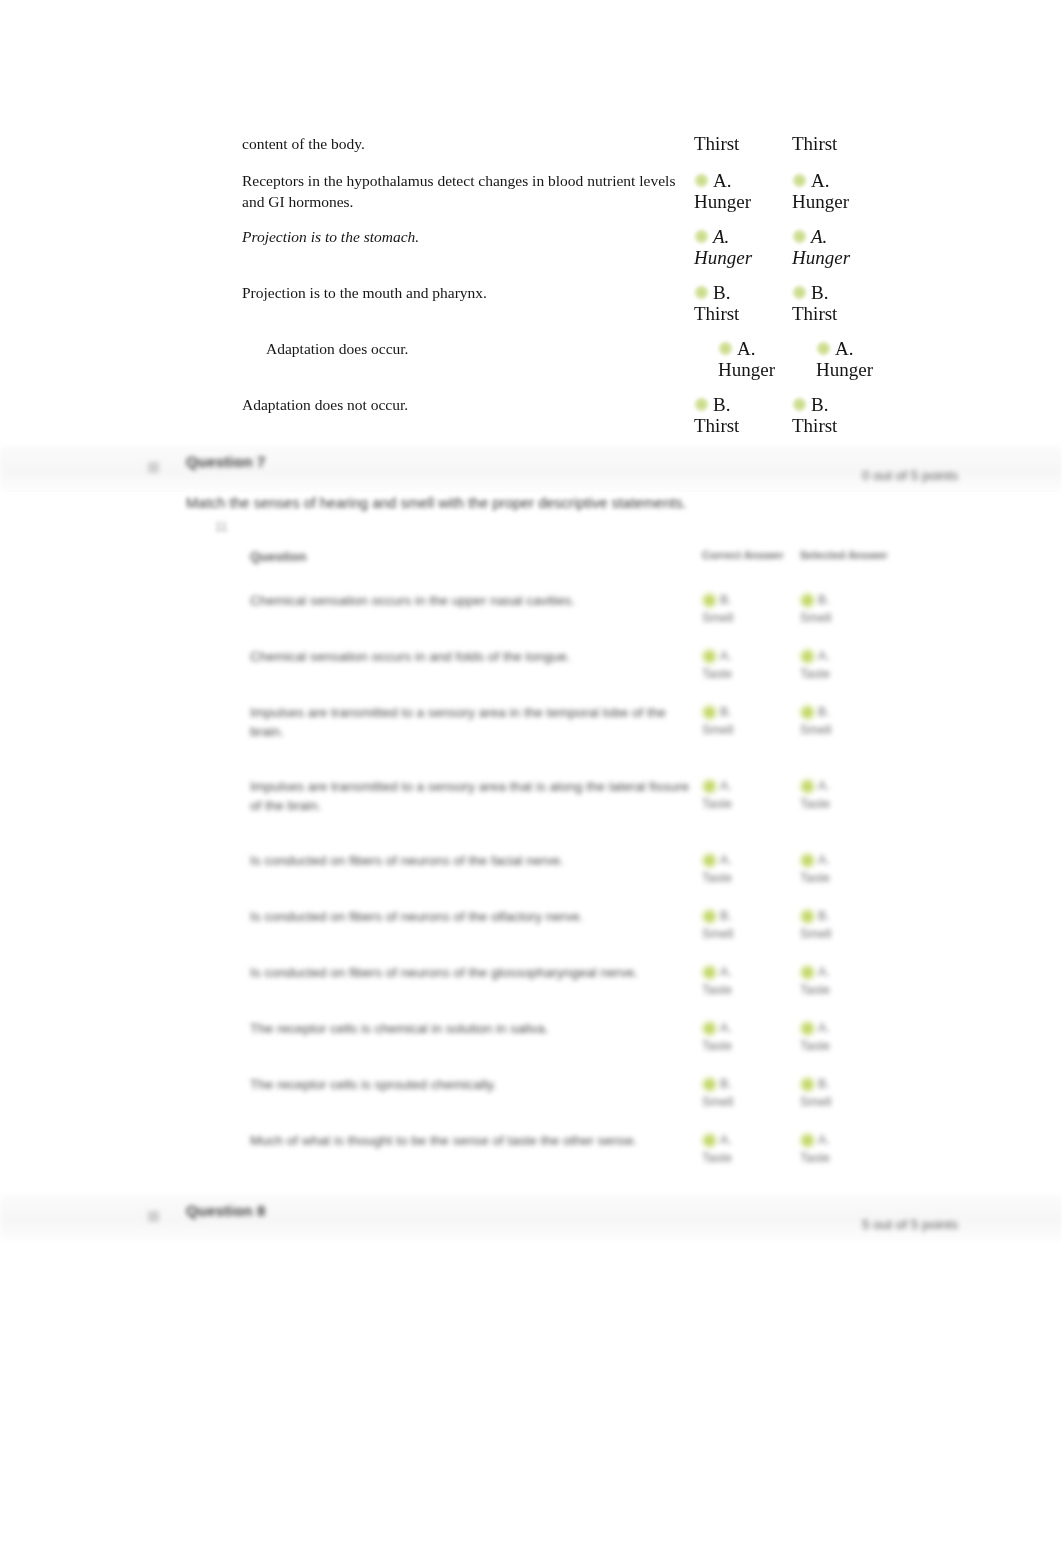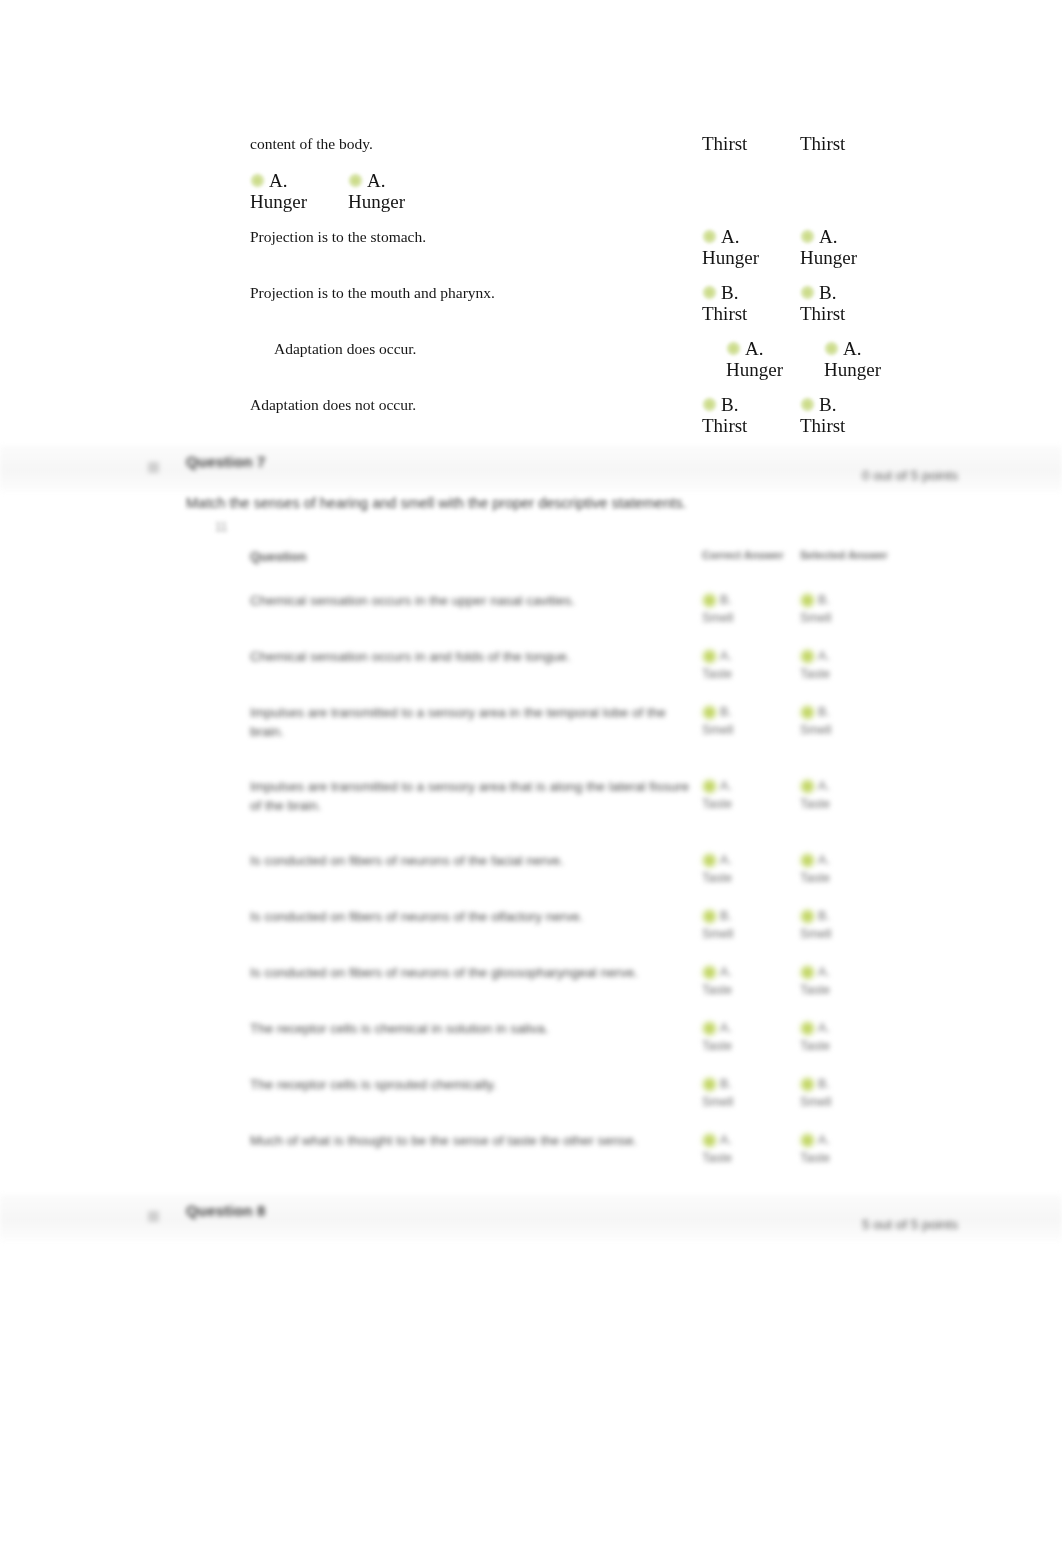--- a/index.html
+++ b/index.html
@@ -18,21 +18,21 @@
 
   .page {
     position: absolute;
     inset: 0;
     background: #ffffff;
   }
 
   
   .match-table {
     position: absolute;
-    left: 250px;
+    left: 242px;
     width: 700px;
   }
   .match-row {
     display: flex;
     align-items: flex-start;
     width: 100%;
   }
   .stmt {
     width: 452px;
     font-size: 15.5px;
@@ -183,37 +183,38 @@
       <div class="stmt">content of the body.</div>
       <div class="ans-col">
         <span class="ans-line">Thirst</span>
       </div>
       <div class="ans-col">
         <span class="ans-line">Thirst</span>
       </div>
     </div>
 
     <div class="match-row" style="height:56px;">
-      <div class="ans-col">
-        <span class="ans-first">
-            <span class="marker"></span>
-            <span>A.</span>
-          </span>
-        <span class="ans-line">Hunger</span>
-      </div>
-      <div class="ans-col">
-        <span class="ans-first">
-            <span class="marker"></span>
-            <span>A.</span>
-          </span>
-        <span class="ans-line">Hunger</span>
-      </div>
-    </div>
-
-    <div class="match-row" style="height:56px;">
+      <div class="stmt">Receptors in the hypothalamus detect changes in blood nutrient levels and GI hormones.</div>
+      <div class="ans-col">
+        <span class="ans-first">
+            <span class="marker"></span>
+            <span>A.</span>
+          </span>
+        <span class="ans-line">Hunger</span>
+      </div>
+      <div class="ans-col">
+        <span class="ans-first">
+            <span class="marker"></span>
+            <span>A.</span>
+          </span>
+        <span class="ans-line">Hunger</span>
+      </div>
+    </div>
+
+    <div class="match-row" style="height:56px;font-style:italic;">
       <div class="stmt">Projection is to the stomach.</div>
       <div class="ans-col">
         <span class="ans-first">
             <span class="marker"></span>
             <span>A.</span>
           </span>
         <span class="ans-line">Hunger</span>
       </div>
       <div class="ans-col">
         <span class="ans-first">

